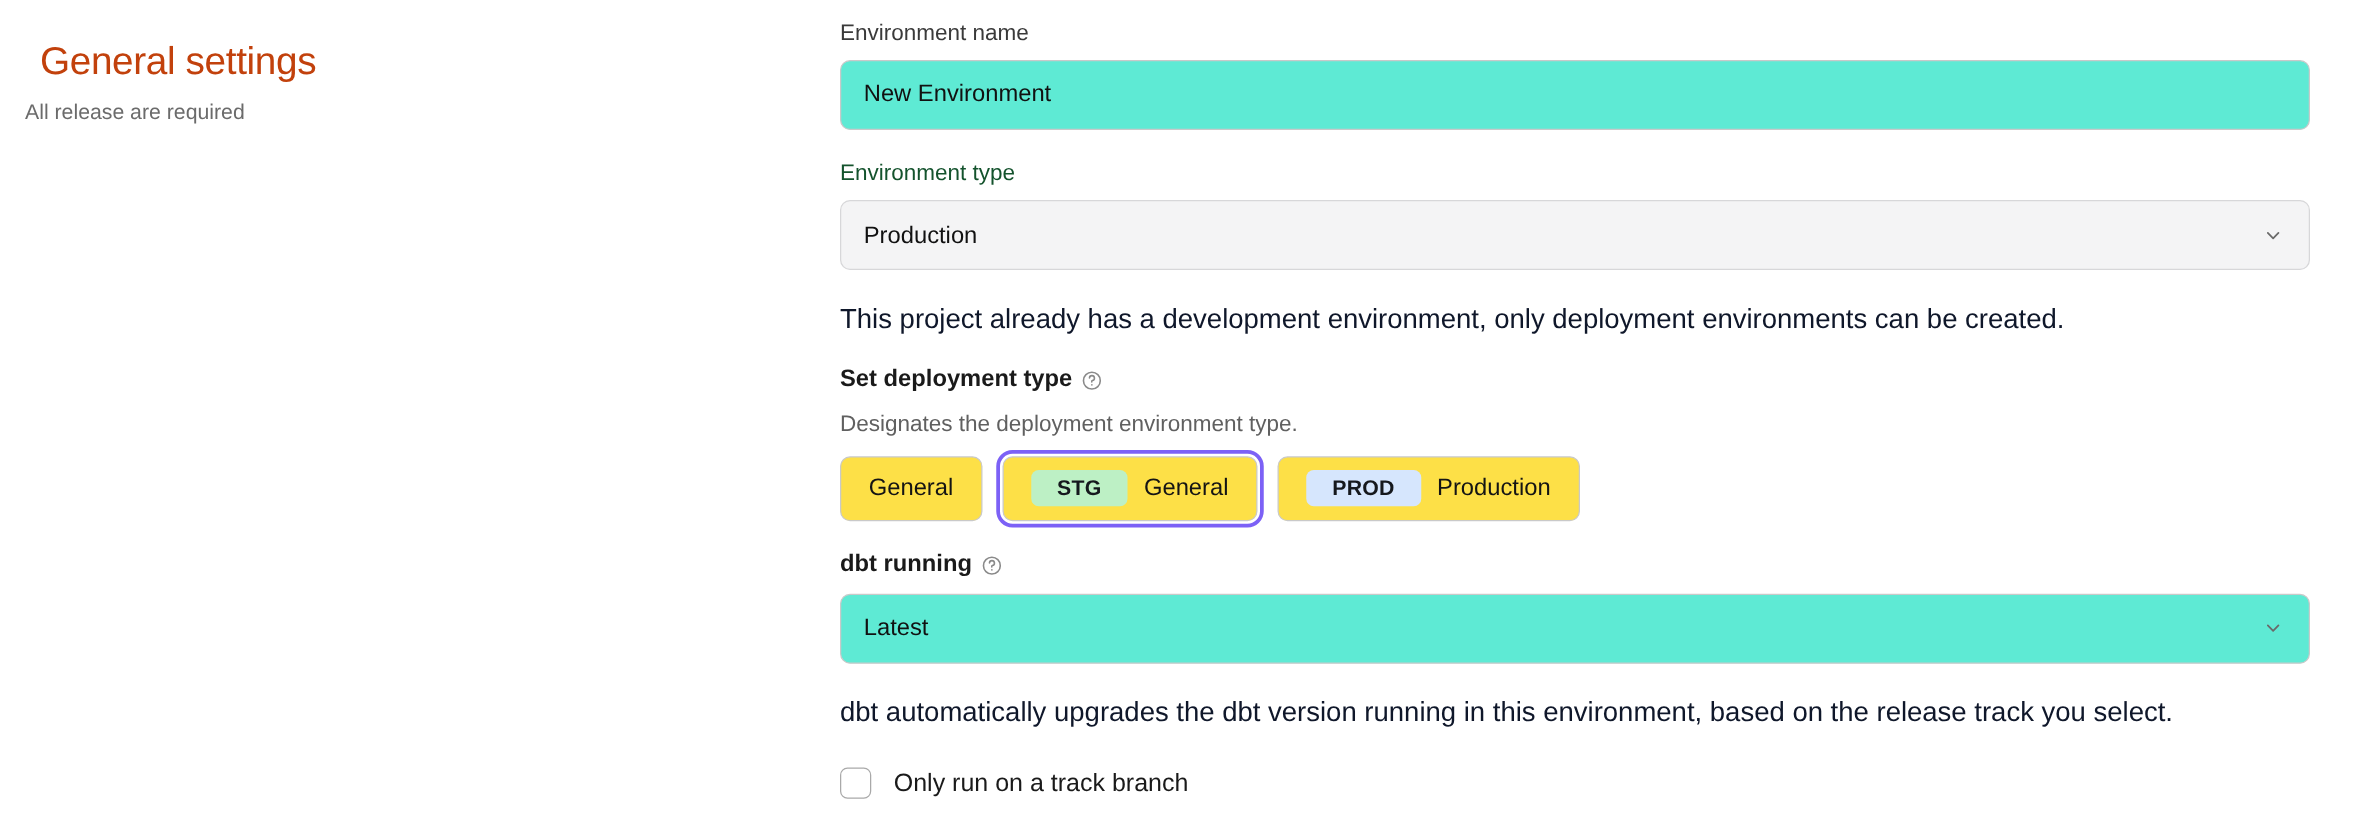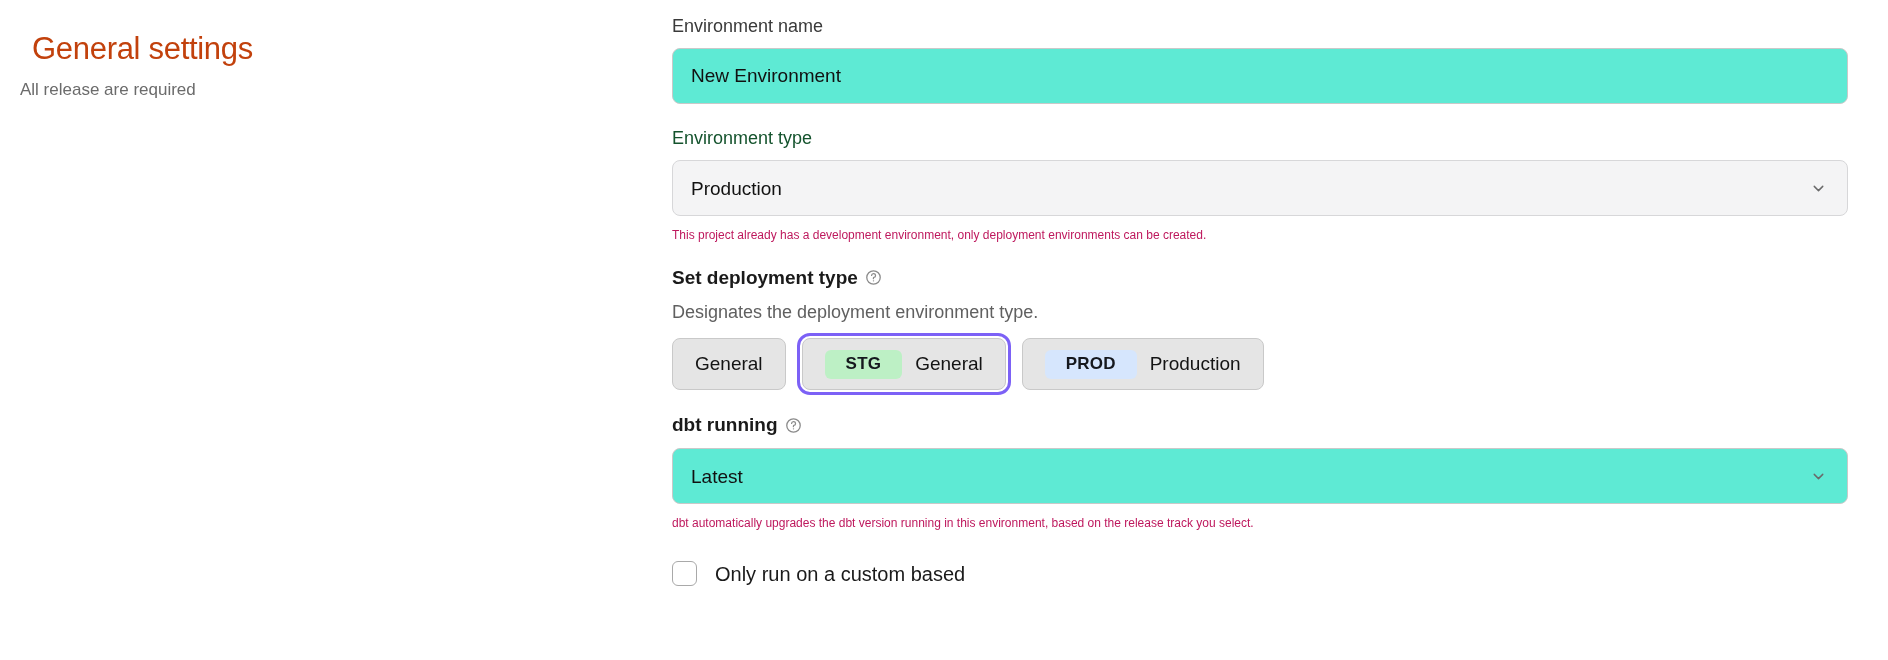--- a/index.html
+++ b/index.html
@@ -98,23 +98,23 @@
   .select-value { line-height: 1; }
   .chevron {
     color: #6a6a6a;
     display: inline-flex;
     align-items: center;
     margin-right: 2px;
   }
   .chevron svg { display: block; }
 
   .help-text {
-    margin-top: 11px;
-    font-size: 12px;
-    color: #be185d;
+    margin-top: 24px;
+    font-size: 22px;
+    color: #0f172a;
     line-height: 1.35;
   }
 
   .section-desc {
     margin-top: 9px;
     font-size: 18px;
     color: #606060;
     line-height: 1.35;
   }
 
@@ -123,21 +123,21 @@
     margin-top: 14px;
     display: flex;
     align-items: center;
     gap: 16px;
   }
   .seg-wrap { position: relative; display: inline-block; }
   .seg-btn {
     height: 52px;
     border: 1px solid #c9c9c9;
     border-radius: 8px;
-    background: #e5e5e5;
+    background: #fde047;
     display: inline-flex;
     align-items: center;
     gap: 13px;
     padding: 0 22px;
     font-size: 19px;
     color: #141414;
     cursor: pointer;
     position: relative;
     z-index: 2;
   }
@@ -272,17 +272,17 @@
           <svg width="17" height="17" viewBox="0 0 24 24" fill="none" stroke="currentColor" stroke-width="2" stroke-linecap="round" stroke-linejoin="round">
               <polyline points="6 9 12 15 18 9"></polyline>
             </svg>
         </span>
       </div>
       <div class="help-text">dbt automatically upgrades the dbt version running in this environment, based on the release track you select.</div>
     </div>
 
     <div class="checkbox-row">
       <span class="checkbox"></span>
-      <span class="checkbox-label">Only run on a custom based</span>
+      <span class="checkbox-label">Only run on a track branch</span>
     </div>
 
   </div>
 </div>
 
 </body></html>

